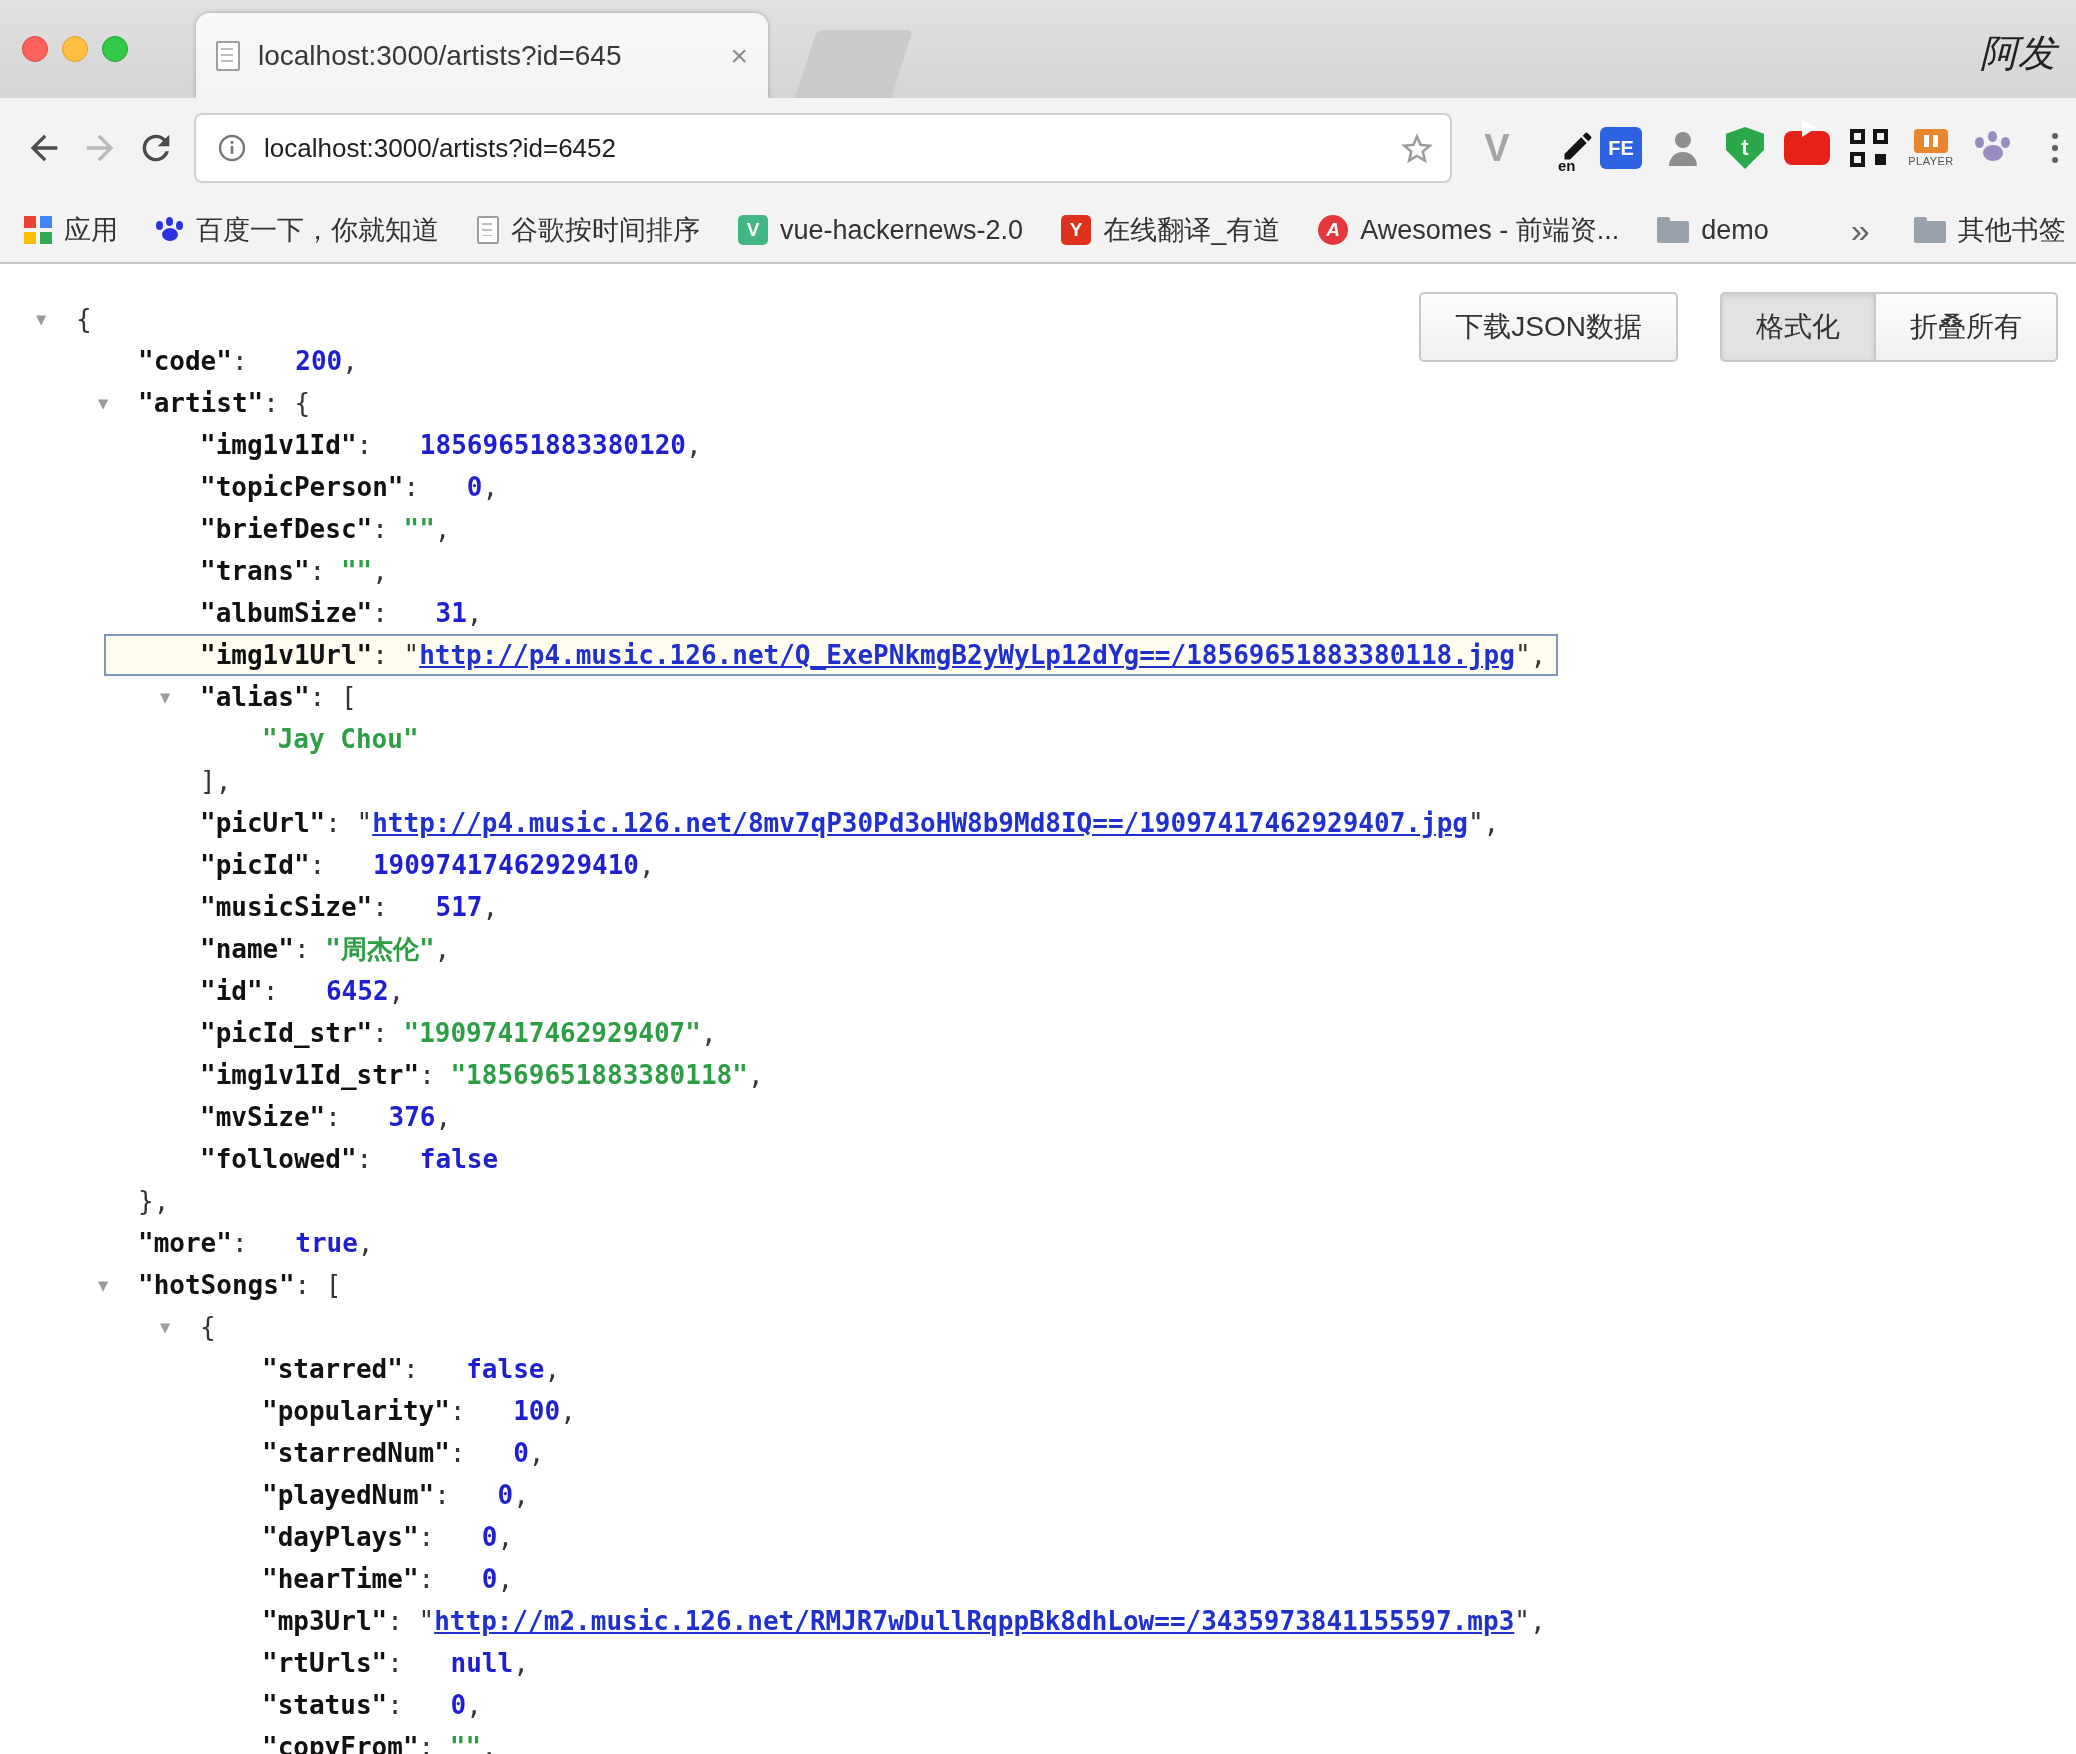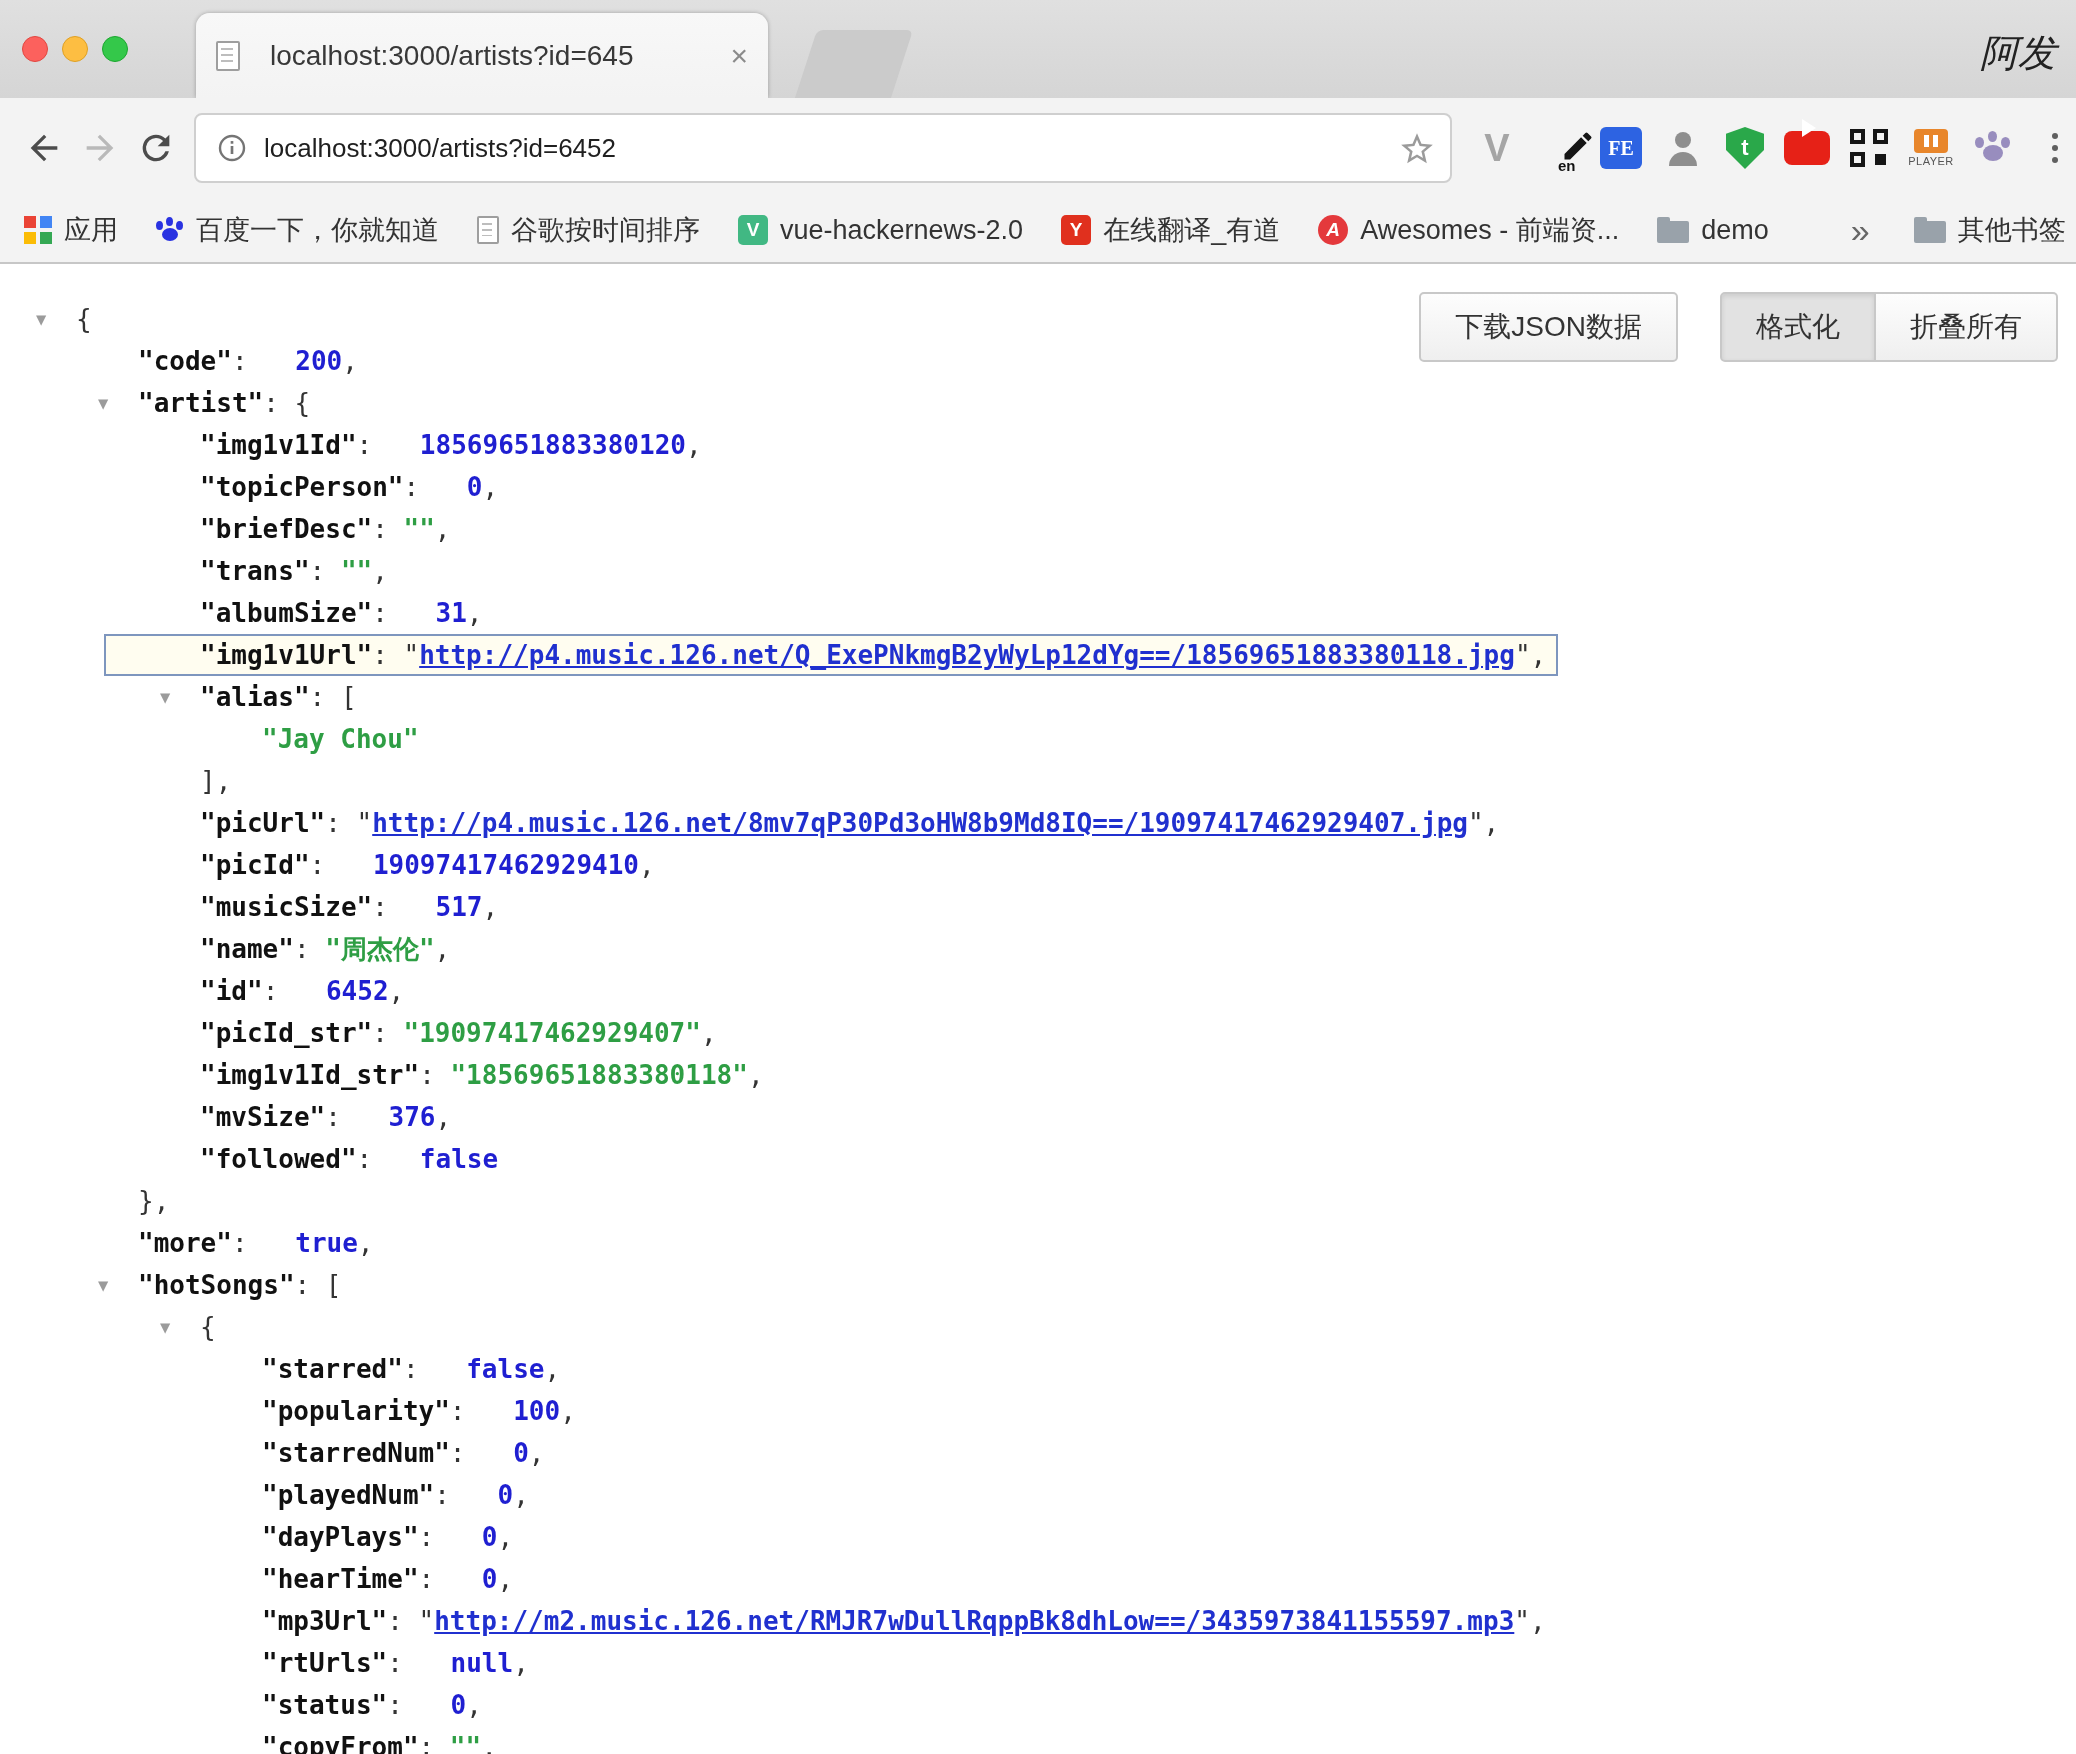--- a/index.html
+++ b/index.html
@@ -18,21 +18,21 @@
   .light { width:26px; height:26px; border-radius:50%; }
   .light.red    { background:#FC615D; border:1px solid #E2463F; }
   .light.yellow { background:#FDBE42; border:1px solid #DFA023; }
   .light.green  { background:#34C84A; border:1px solid #1BA72E; }
 
   .tab {
     position:absolute; left:196px; top:13px; width:572px; height:85px;
     background:linear-gradient(#F8F8F8,#F3F3F3);
     border-radius:14px 14px 0 0;
     box-shadow:0 0 4px rgba(0,0,0,.28);
-    display:flex; align-items:center; padding:8px 20px; gap:30px;
+    display:flex; align-items:center; padding:8px 20px; gap:18px;
   }
   .page-icon {
     width:24px; height:30px; background:#fff; border:2px solid #9E9E9E;
     border-radius:2px; position:relative; flex:0 0 auto;
   }
   .page-icon::after {
     content:""; position:absolute; left:3px; top:5px; width:12px; height:14px;
     background:repeating-linear-gradient(#BDBDBD 0 2px, transparent 2px 6px);
   }
   .tab-title {
@@ -63,21 +63,21 @@
   .star { position:absolute; right:14px; top:15px; width:38px; height:38px; cursor:pointer; }
 
   .extensions { display:flex; align-items:center; gap:16px; margin-left:6px; }
   .ext { width:46px; height:58px; display:flex; align-items:center; justify-content:center; position:relative; cursor:pointer; flex:0 0 auto; }
 
   .ext-v { font-size:38px; font-weight:bold; color:#A5A5A5; }
   .pen-wrap { position:relative; width:40px; height:40px;margin-left:38px; }
   .pen-wrap svg { width:36px; height:36px; }
   .pen-en { position:absolute; left:-2px; bottom:-6px; font-size:15px; color:#111; font-weight:bold; }
   .fe-box { width:42px; height:42px; border-radius:6px; background:#2D63E2; color:#fff;
-            font-size:20px; font-weight:bold; display:flex; align-items:center; justify-content:center;font-family:Liberation Serif, serif; }
+            font-size:20px; font-weight:bold; display:flex; align-items:center; justify-content:center; }
   .person-ic { position:relative; width:34px; height:36px; }
   .person-ic .head { position:absolute; left:9px; top:2px; width:16px; height:16px; border-radius:50%; background:#8E8E8E; }
   .person-ic .body { position:absolute; left:3px; bottom:0; width:28px; height:14px; border-radius:14px 14px 0 0; background:#8E8E8E; }
   .shield-ic { width:38px; height:42px; background:#2AA84A;
                clip-path:polygon(50% 0,100% 16%,100% 55%,50% 100%,0 55%,0 16%);
                display:flex; align-items:center; justify-content:center;
                color:#fff; font-size:22px; font-weight:bold; }
   .yt-ic { width:46px; height:34px; background:#E62117; border-radius:8px; display:flex; align-items:center; justify-content:center; }
   .yt-ic .tri { width:0; height:0; border-left:14px solid #fff; border-top:9px solid transparent; border-bottom:9px solid transparent; margin-left:3px; }
   .qr-ic { position:relative; width:38px; height:38px; }

